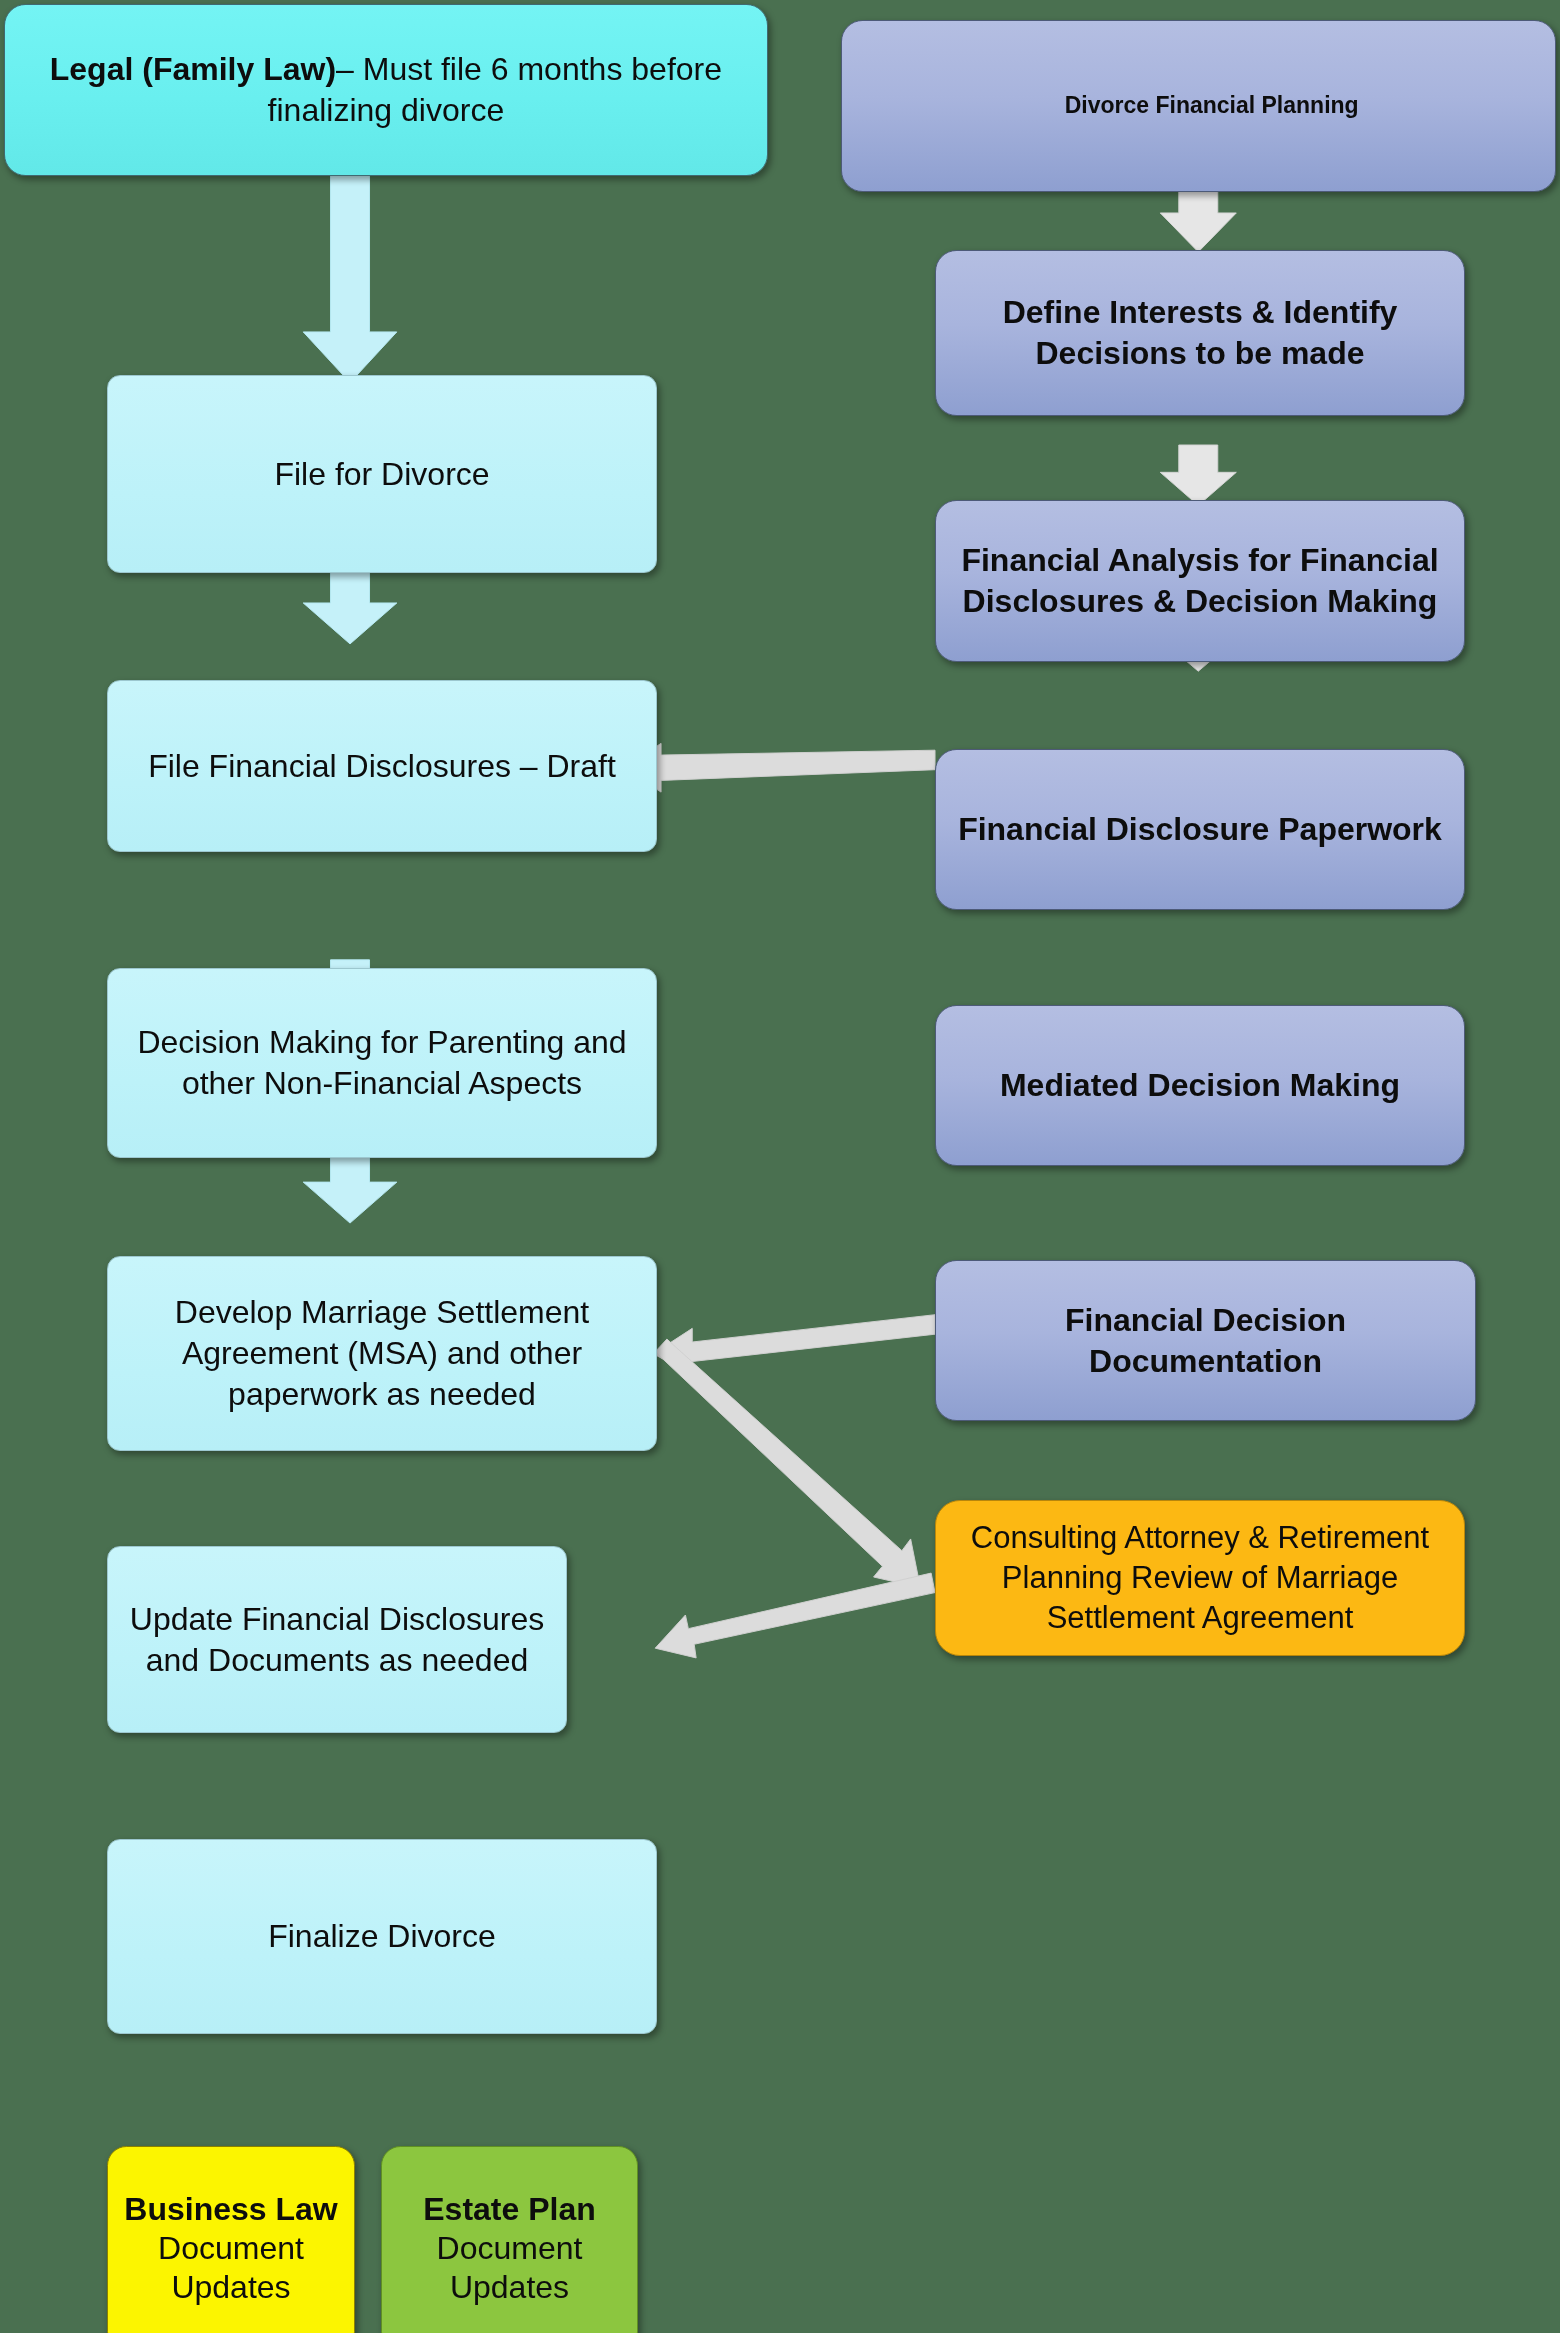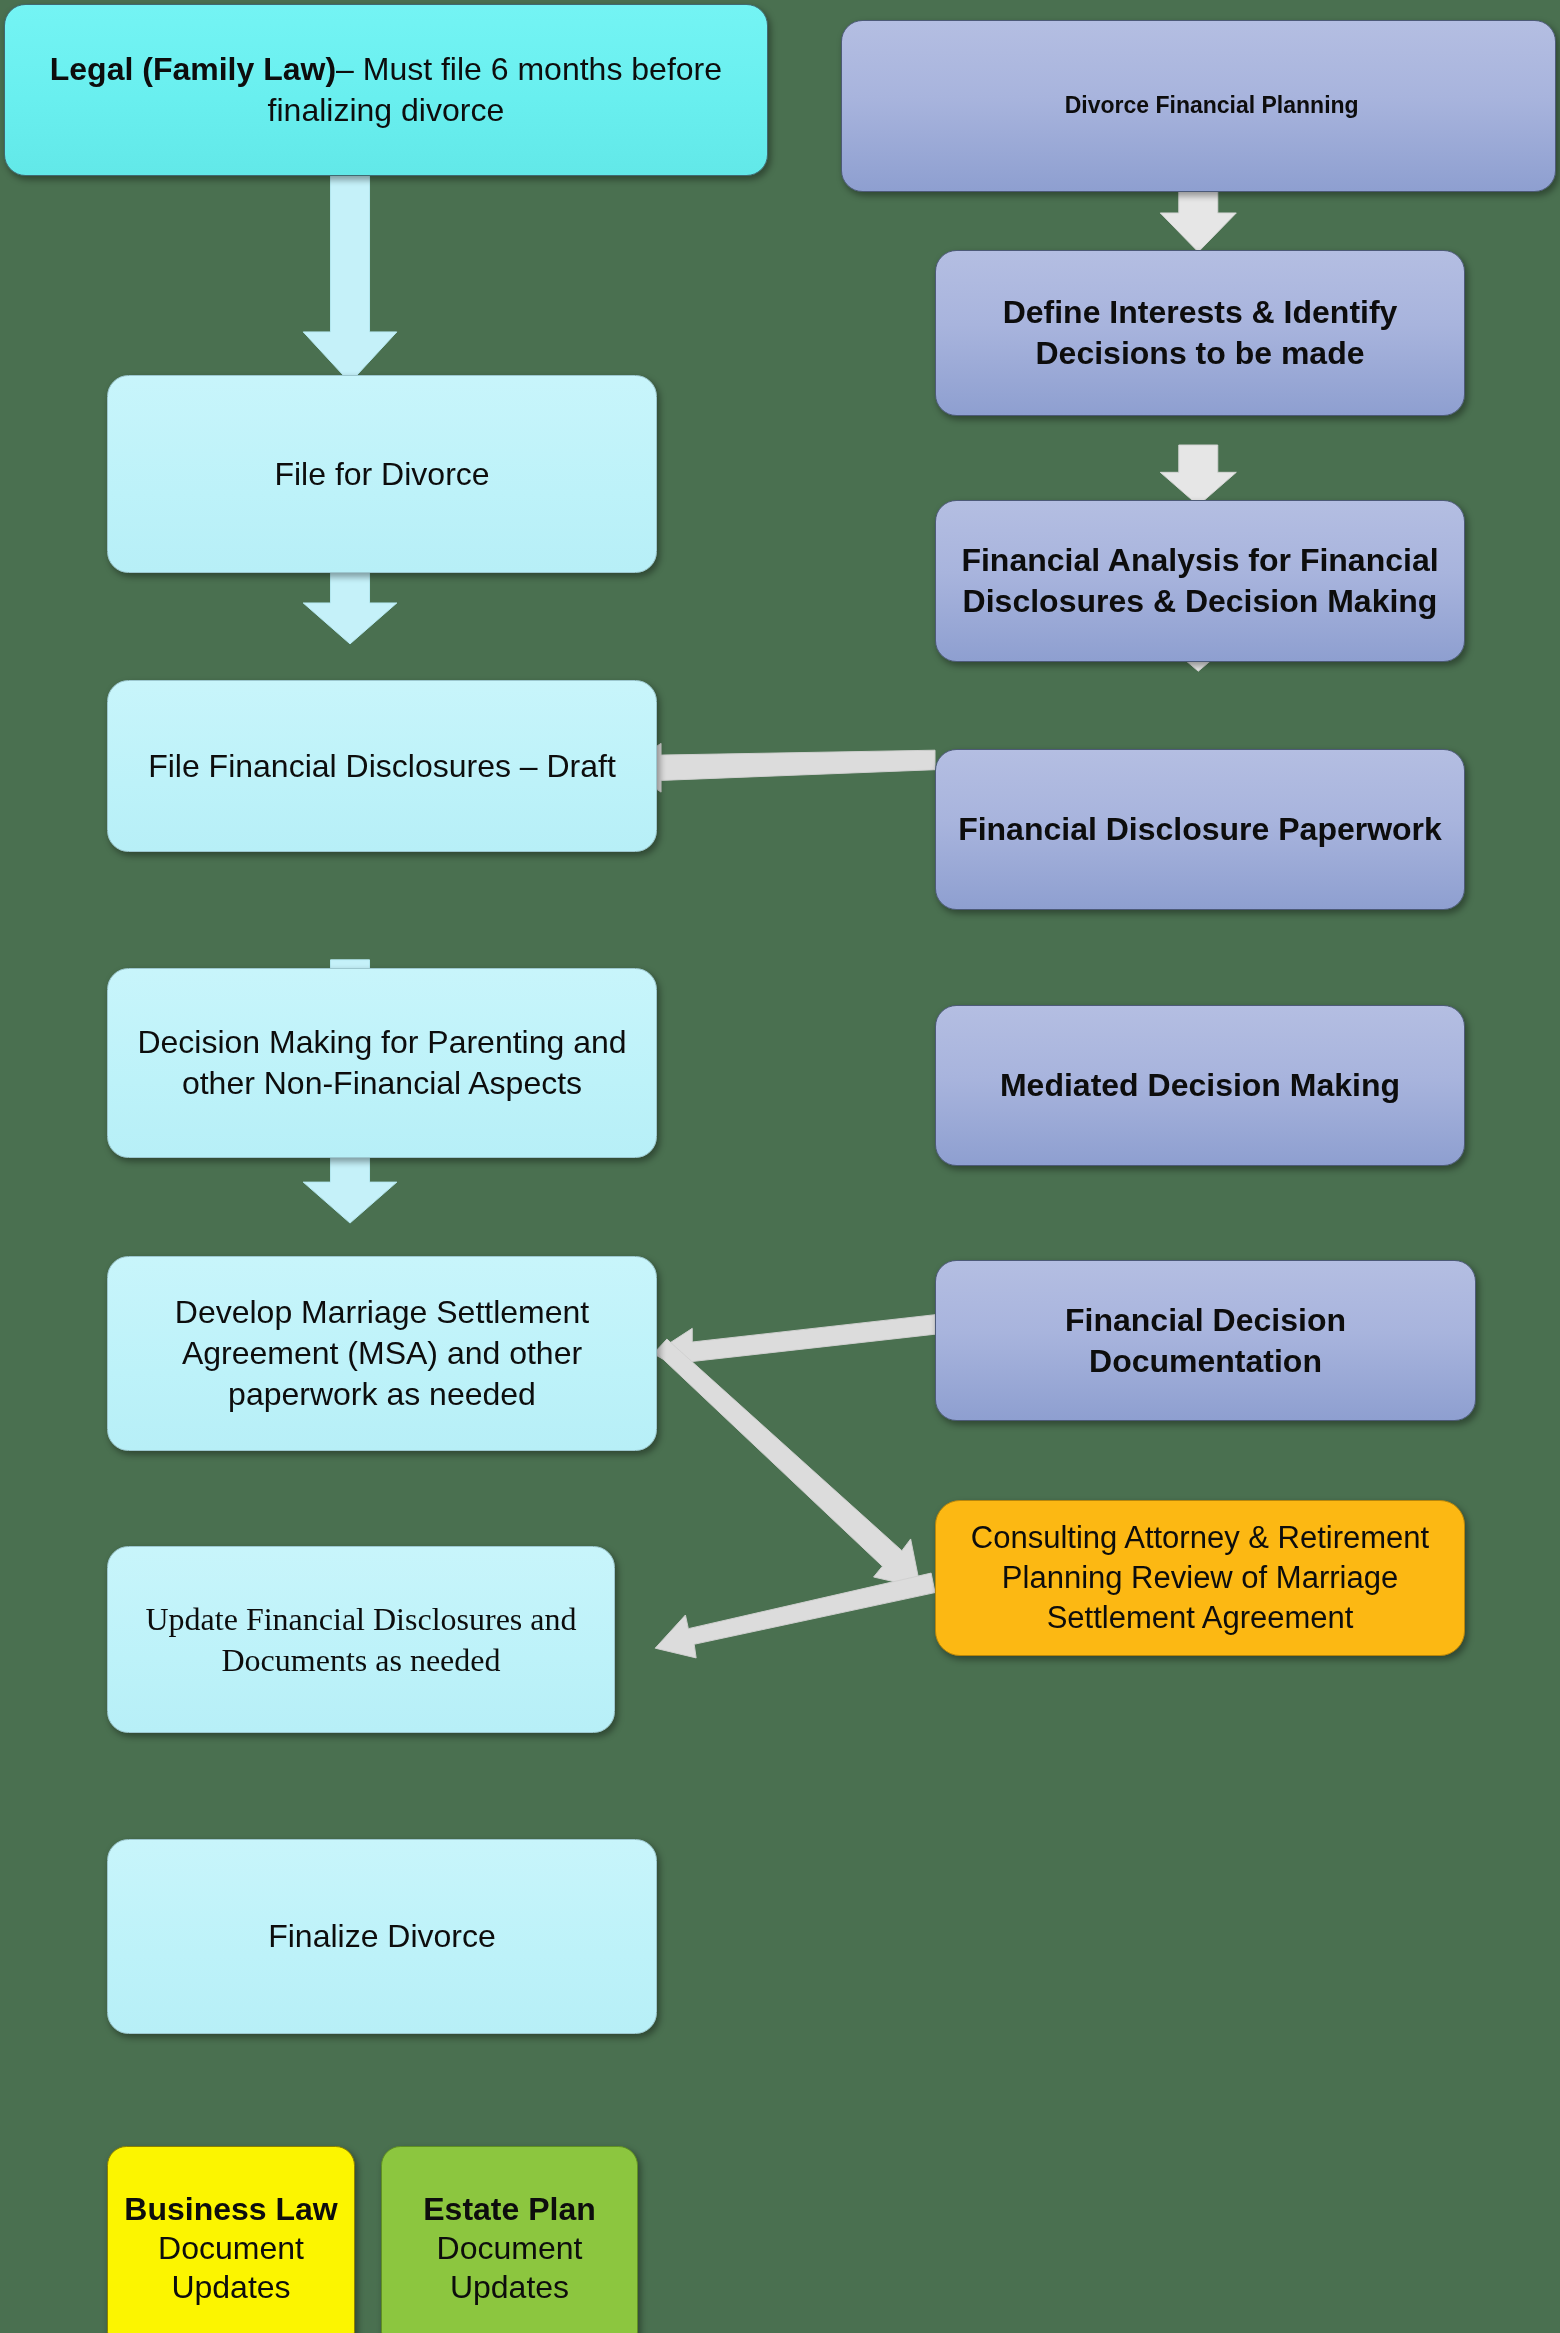--- a/index.html
+++ b/index.html
@@ -35,20 +35,21 @@
   .node .txt { width: 100%; }
 
   
   .cyan-bright {
     background: linear-gradient(180deg, #74f4f4 0%, #69efef 55%, #62e8e8 100%);
     border-color: #3f6a72;
   }
   .cyan-pale {
     background: linear-gradient(180deg, #c8f5fb 0%, #bdf2f9 60%, #b7eff7 100%);
     border-color: #9cc7cf;
+    border-radius: 13px;
   }
   .blue-grad {
     background: linear-gradient(180deg, #b4bee2 0%, #a8b4dd 45%, #8e9fd0 100%);
     border-color: #4d5a78;
     font-weight: bold;
   }
   .orange {
     background: #fcb813;
     border-color: #b8860b;
   }
@@ -159,21 +160,21 @@
   </div>
 
   <div class="node cyan-pale" style="left:107px; top:968px; width:550px; height:190px;">
     <span class="txt">Decision Making for Parenting and other Non-Financial Aspects</span>
   </div>
 
   <div class="node cyan-pale" style="left:107px; top:1256px; width:550px; height:195px;">
     <span class="txt">Develop Marriage Settlement Agreement (MSA) and other paperwork as needed</span>
   </div>
 
-  <div class="node cyan-pale" style="left:107px; top:1546px; width:508px; height:187px;font-family:Liberation Serif, serif;">
+  <div class="node cyan-pale" style="left:107px; top:1546px; width:460px; height:187px;">
     <span class="txt">Update Financial Disclosures and Documents as needed</span>
   </div>
 
   <div class="node cyan-pale" style="left:107px; top:1839px; width:550px; height:195px;align-items:center;">
     <span class="txt">Finalize Divorce</span>
   </div>
 
   <div class="node yellow" style="left:107px; top:2146px; width:248px; height:205px; border-radius:19.5px; flex-direction:column; line-height:1.22;">
     <span class="txt" style="font-weight:bold;">Business Law</span>
     <span class="txt">Document Updates</span>

